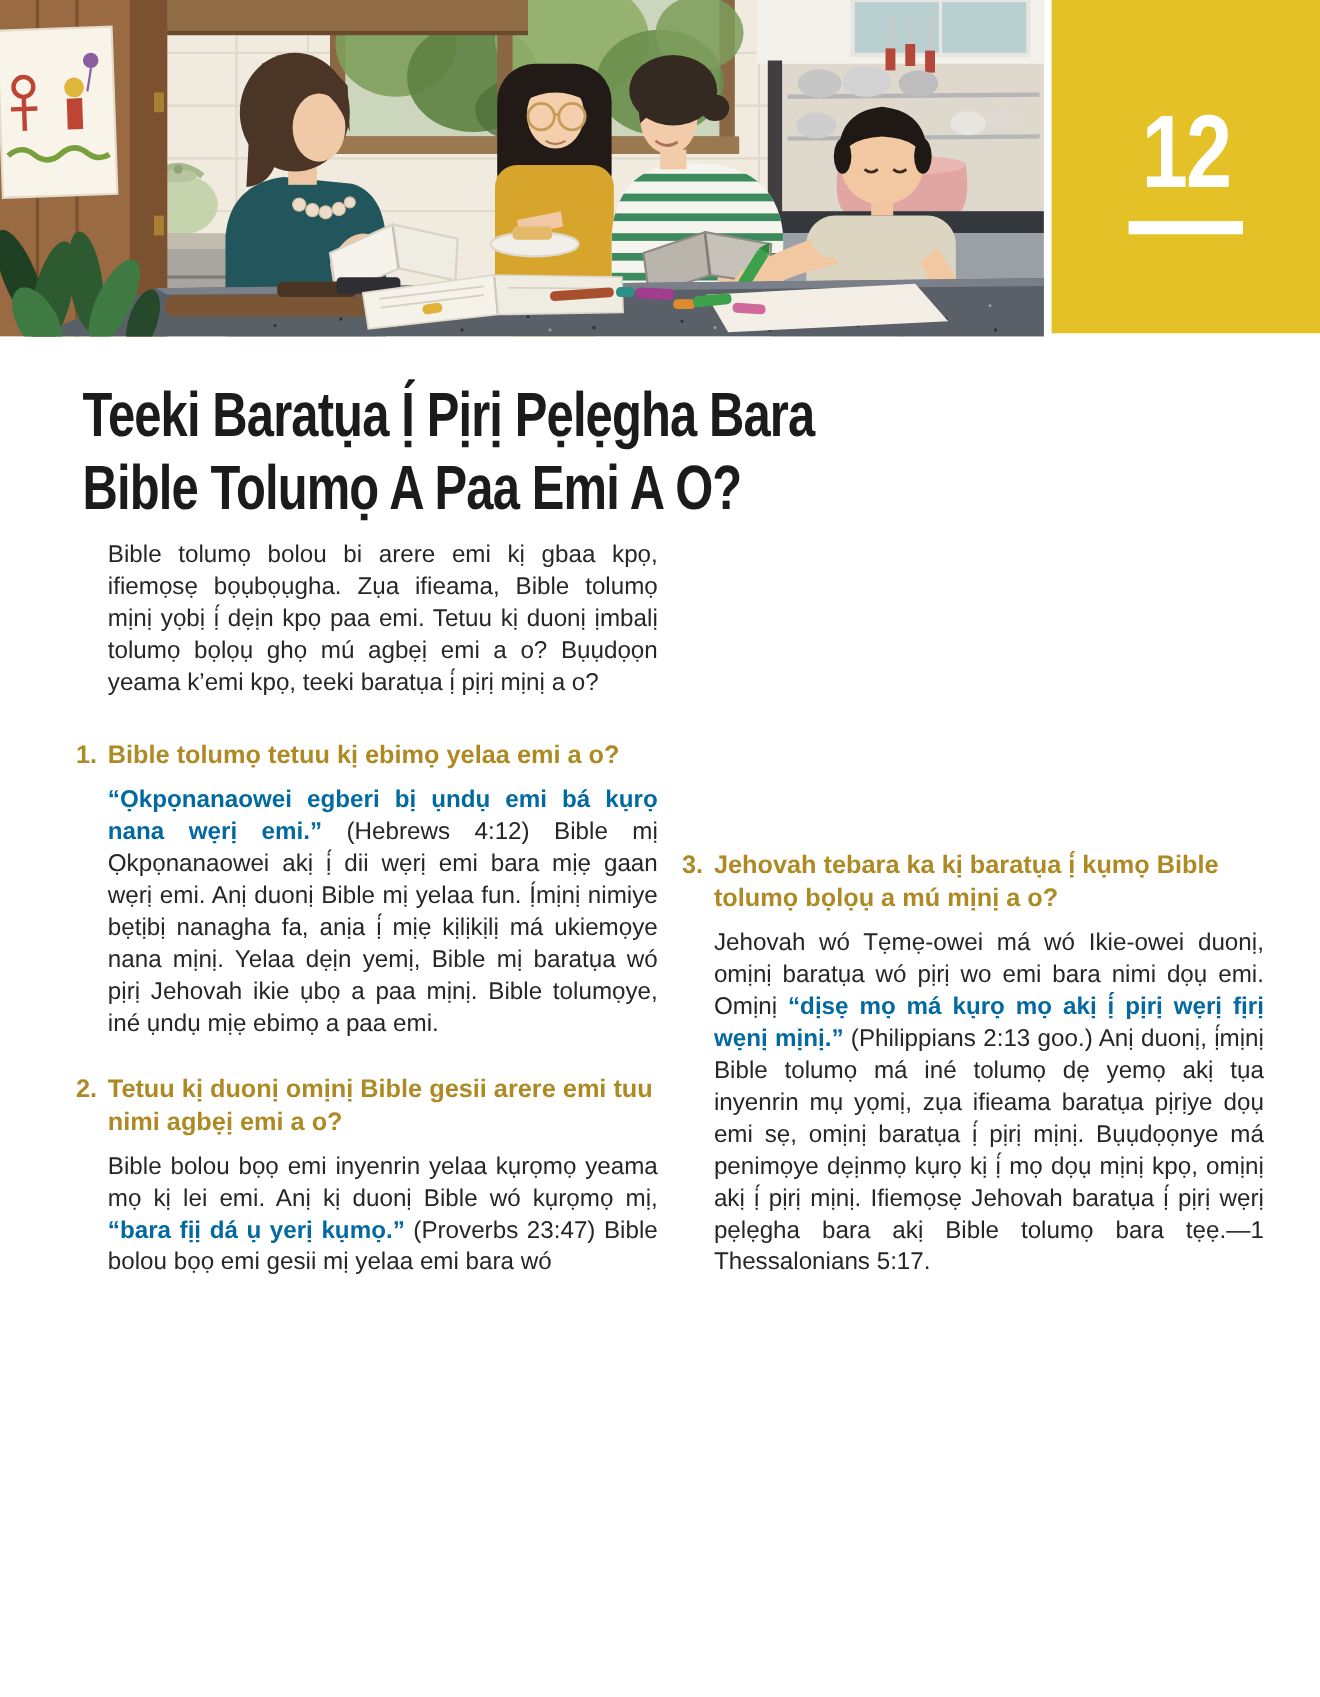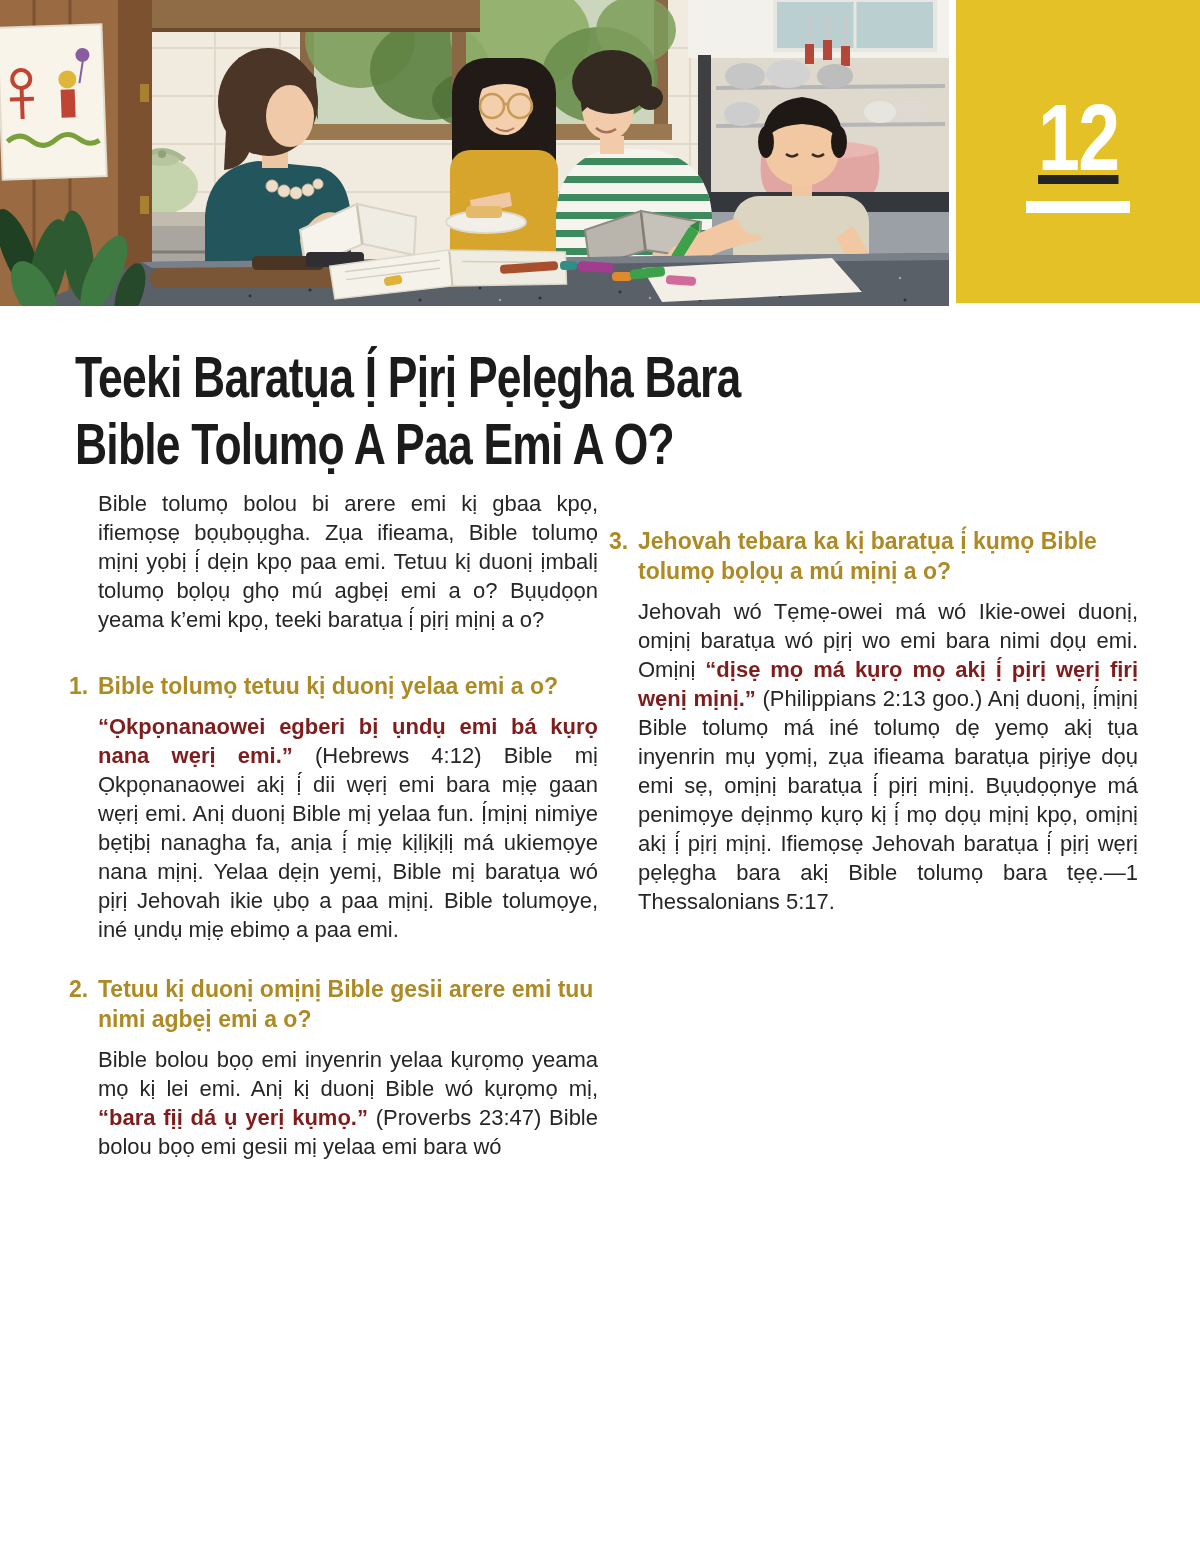--- a/index.html
+++ b/index.html
@@ -4,42 +4,42 @@
 <style>
   html,body{margin:0;padding:0;background:#ffffff;}
   .page{position:relative;width:1200px;height:1543px;background:#ffffff;overflow:hidden;
         font-family:"Liberation Sans", sans-serif;color:#242424;}
 
   
   .hero{position:absolute;left:0;top:0;width:1200px;height:307px;}
   .photo{position:absolute;left:0;top:0;width:949px;height:306px;overflow:hidden;}
   .photo svg{display:block;}
   .lesson-badge{position:absolute;left:956px;top:0;width:244px;height:303px;
-      display:flex;flex-direction:column;align-items:center;justify-content:center;text-decoration:underline;}
+      display:flex;flex-direction:column;align-items:center;justify-content:center;}
   .lesson-number{color:#ffffff;font-weight:bold;font-size:94px;line-height:1;
       transform:scaleX(0.8);letter-spacing:-2px;}
   .lesson-underline{width:104px;height:12px;background:#ffffff;margin-top:16px;}
 
   
   .title{position:absolute;left:75px;top:344px;margin:0;font-weight:bold;color:#1b1b1b;
       font-size:57px;line-height:67px;letter-spacing:-1px;
       transform:scaleX(0.78);transform-origin:left top;}
   .title-line{white-space:nowrap;}
 
   
-  .content{position:absolute;left:69px;top:489px;width:1080px;display:flex;gap:11px;}
+  .content{position:absolute;left:69px;top:489px;width:1080px;display:flex;gap:22px;align-items:flex-end;}
   .col{width:529px;}
   p.body{margin:0 0 0 29px;font-size:22px;line-height:29px;text-align:justify;color:#262626;}
   p.intro{margin-bottom:37px;}
   .question{margin-top:30px;}
   .question.first{margin-top:37px;}
   .q-heading{display:flex;font-weight:bold;font-size:23px;line-height:30px;color:#ae8a24;margin:0 0 11px 0;}
   .q-num{width:29px;flex-shrink:0;}
   .q-text{flex:1;}
-  p.body b{font-weight:bold;color:#7f1d1d;}
+  p.body b{font-weight:bold;color:#0369a1;}
 </style>
 </head>
 <body>
 
 <div class="page">
 
   <div class="hero">
     <div class="photo">
       <svg width="949" height="306" viewBox="0 0 949 306" xmlns="http://www.w3.org/2000/svg">
         <defs>
@@ -304,21 +304,21 @@
   </h1>
 
   <div class="content">
 
     <div class="col">
       <p class="body intro">Bible tolumọ bolou bi arere emi kị gbaa kpọ, ifiemọsẹ bọụbọụgha. Zụa ifieama, Bible tolumọ mịnị yọbị ị́ dẹịn kpọ paa emi. Tetuu kị duonị ịmbalị tolumọ bọlọụ ghọ mú agbẹị emi a o? Bụụdọọn yeama k’emi kpọ, teeki baratụa ị́ pịrị mịnị a o?</p>
 
       <div class="question first">
         <div class="q-heading">
           <span class="q-num">1.</span>
-          <span class="q-text">Bible tolumọ tetuu kị duonị yelaa emi a o?</span>
+          <span class="q-text">Bible tolumọ tetuu kị ebimọ yelaa emi a o?</span>
         </div>
         <p class="body"><b>“Ọkpọnanaowei egberi bị ụndụ emi bá kụrọ nana wẹrị emi.”</b><span> (Hebrews 4:12) Bible mị Ọkpọnanaowei akị ị́ dii wẹrị emi bara mịẹ gaan wẹrị emi. Anị duonị Bible mị yelaa fun. Ị́mịnị nimiye bẹtịbị nanagha fa, anịa ị́ mịẹ kịlịkịlị má ukiemọye nana mịnị. Yelaa dẹịn yemị, Bible mị baratụa wó pịrị Jehovah ikie ụbọ a paa mịnị. Bible tolumọye, iné ụndụ mịẹ ebimọ a paa emi.</span></p>
       </div>
 
       <div class="question">
         <div class="q-heading">
           <span class="q-num">2.</span>
           <span class="q-text">Tetuu kị duonị omịnị Bible gesii arere emi tuu nimi agbẹị emi a o?</span>
         </div>
         <p class="body"><span>Bible bolou bọọ emi inyenrin yelaa kụrọmọ yeama mọ kị lei emi. Anị kị duonị Bible wó kụrọmọ mị, </span><b>“bara fịị dá ụ yerị kụmọ.”</b><span> (Proverbs 23:47) Bible bolou bọọ emi gesii mị yelaa emi bara wó</span></p>

